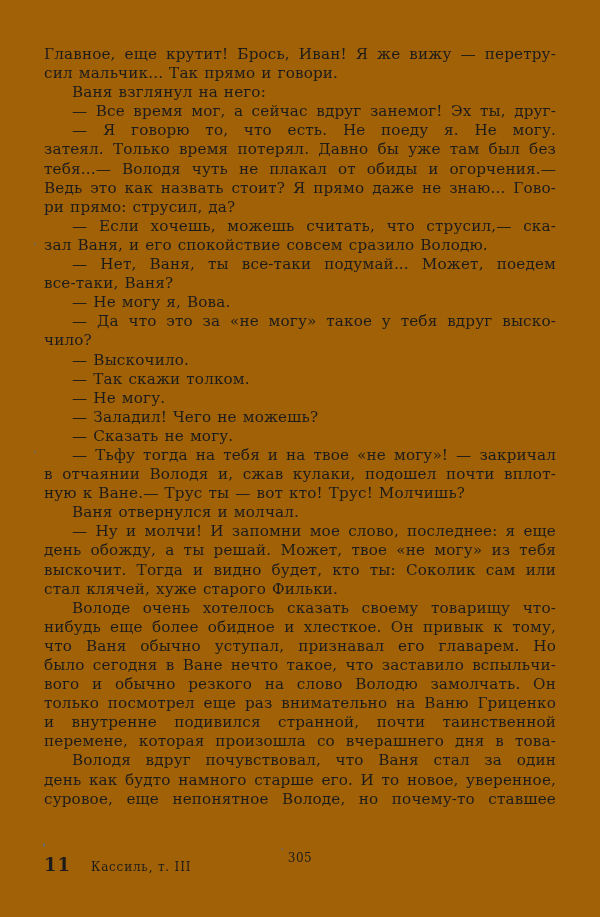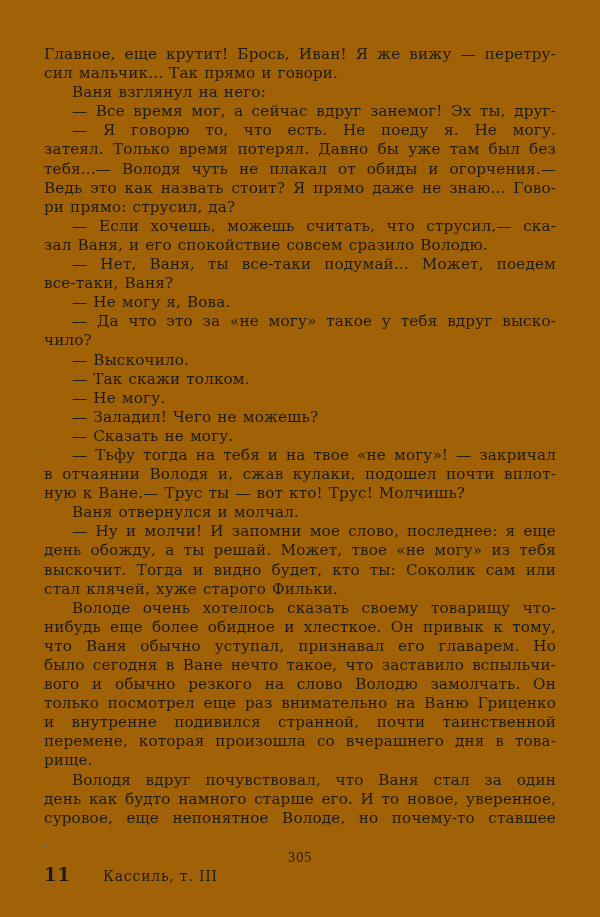--- a/index.html
+++ b/index.html
@@ -43,32 +43,32 @@
   .footer {
     position: absolute;
     left: 44px;
     top: 850px;
     width: 512px;
     height: 26px;
   }
   .sig {
     position: absolute;
     left: 0;
-    top: 14px;
+    top: 4px;
     display: flex;
     align-items: baseline;
   }
   .sig-num {
     font-size: 18px;
     font-weight: bold;
     letter-spacing: 1px;
   }
   .sig-label {
-    margin-left: 32px;
-    font-size: 14px;
+    margin-left: 20px;
+    font-size: 12px;
     letter-spacing: 0.8px;
   }
   .pagenum {
     position: absolute;
     left: 0;
     right: 0;
     top: 1px;
     text-align: center;
     font-size: 12px;
     letter-spacing: 0.5px;
@@ -115,21 +115,20 @@
       <div class="line jst">выскочит. Тогда и видно будет, кто ты: Соколик сам или</div>
       <div class="line">стал клячей, хуже старого Фильки.</div>
       <div class="line ind jst">Володе очень хотелось сказать своему товарищу что-</div>
       <div class="line jst">нибудь еще более обидное и хлесткое. Он привык к тому,</div>
       <div class="line jst">что Ваня обычно уступал, признавал его главарем. Но</div>
       <div class="line jst">было сегодня в Ване нечто такое, что заставило вспыльчи-</div>
       <div class="line jst">вого и обычно резкого на слово Володю замолчать. Он</div>
       <div class="line jst">только посмотрел еще раз внимательно на Ваню Гриценко</div>
       <div class="line jst">и внутренне подивился странной, почти таинственной</div>
       <div class="line jst">перемене, которая произошла со вчерашнего дня в това-</div>
-      <div class="line">рище.</div>
       <div class="line ind jst">Володя вдруг почувствовал, что Ваня стал за один</div>
       <div class="line jst">день как будто намного старше его. И то новое, уверенное,</div>
       <div class="line jst">суровое, еще непонятное Володе, но почему-то ставшее</div>
     </main>
 
   <footer class="footer">
     <div class="sig">
       <span class="sig-num">11</span>
       <span class="sig-label">Кассиль, т. III</span>
     </div>

